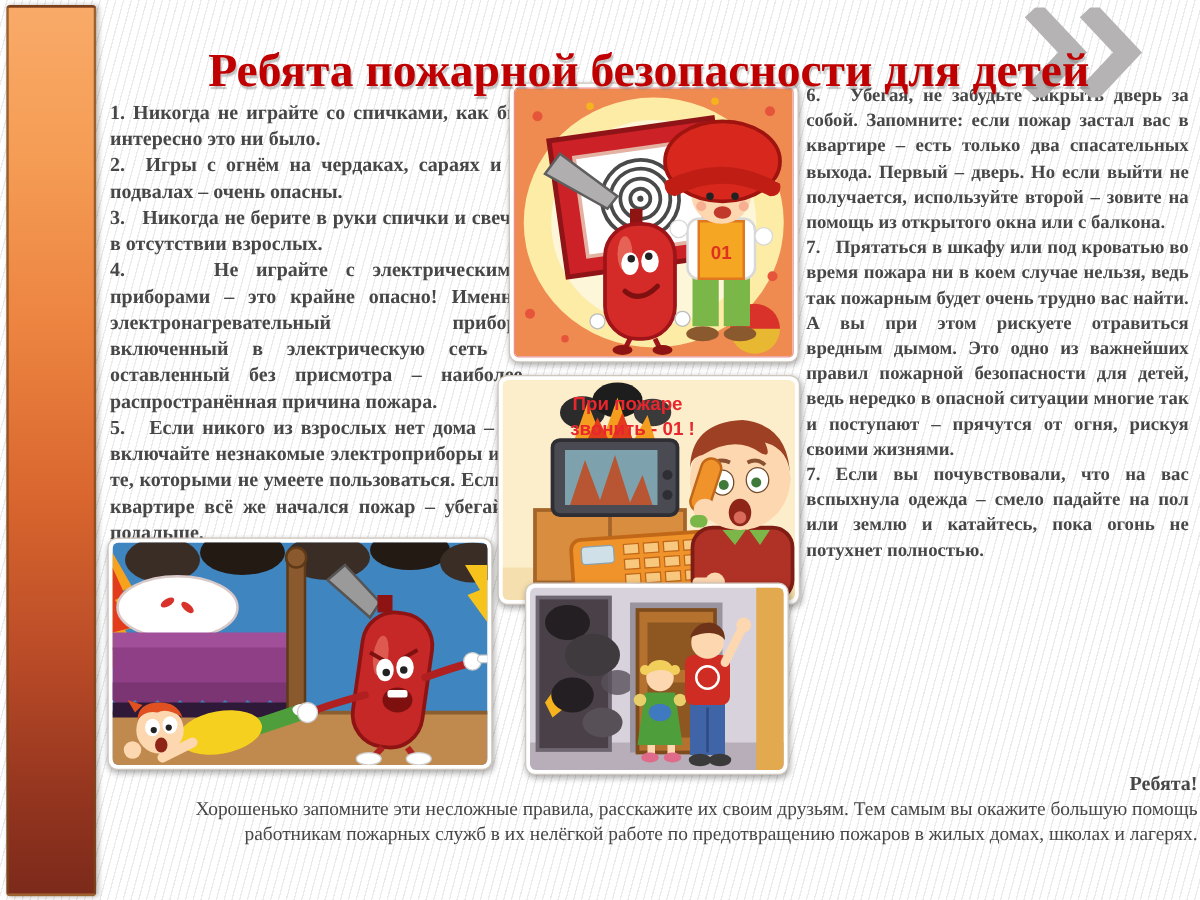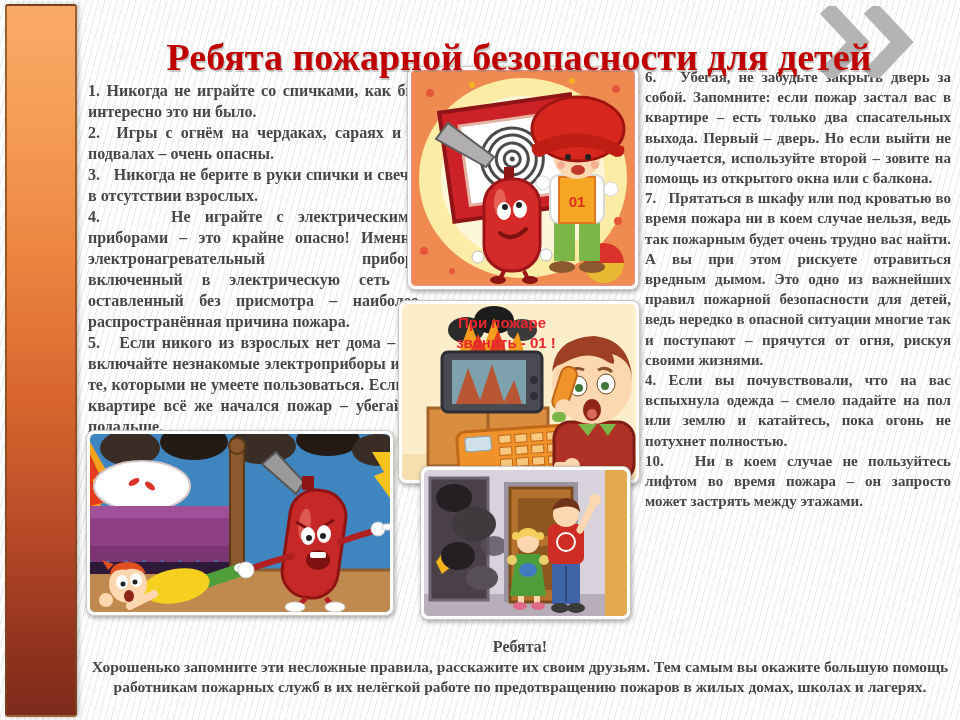--- a/index.html
+++ b/index.html
@@ -30,23 +30,23 @@
   .pic{
     position:absolute;background:#fff;border:1px solid #cfc6bd;border-radius:8px;
     padding:3px;box-shadow:1px 2px 5px rgba(0,0,0,.35);
   }
   .pic svg{display:block;border-radius:5px;}
   .pic-1{left:407px;top:66px;}
   .pic-1 svg{border:1px solid #e89090;border-radius:4px;}
   .pic-2{left:398px;top:288px;margin-top:12px;}
   .pic-3{left:420px;top:466px;}
   .pic-4{left:86px;top:430px;}
-  .footer{position:absolute;left:82px;top:637px;width:876px;text-align:center;color:#474747;}
+  .footer{position:absolute;left:82px;top:618px;width:876px;text-align:right;color:#474747;}
   .footer-heading{margin:0;font-size:16px;font-weight:bold;line-height:20px;}
-  .footer-line{margin:0;font-size:15.5px;font-weight:bold;line-height:19.5px;}
+  .footer-line{margin:0;font-size:15.5px;font-weight:normal;line-height:19.5px;}
   .svg-caption{font-family:"Liberation Sans","DejaVu Sans",sans-serif;font-weight:bold;}
 </style>
 </head>
 <body>
 
 <div class="slide">
 
   <div class="sidebar"></div>
 
   <svg class="chevrons" width="120" height="72" viewBox="0 0 120 72">
@@ -60,22 +60,21 @@
     <p class="rule">1. Никогда не играйте со спичками, как бы интересно это ни было.</p>
     <p class="rule">2.&nbsp;&nbsp;Игры с огнём на чердаках, сараях и в подвалах – очень опасны.</p>
     <p class="rule">3.&nbsp;&nbsp;&nbsp;Никогда не берите в руки спички и свечи в отсутствии взрослых.</p>
     <p class="rule">4.&nbsp;&nbsp;&nbsp;&nbsp;&nbsp;Не играйте с электрическими приборами – это крайне опасно! Именно электронагревательный прибор, включенный в электрическую сеть и оставленный без присмотра – наиболее распространённая причина пожара.</p>
     <p class="rule">5.&nbsp;&nbsp;&nbsp;Если никого из взрослых нет дома – не включайте незнакомые электроприборы или те, которыми не умеете пользоваться. Если в квартире всё же начался пожар – убегайте подальше.</p>
   </div>
 
   <div class="col-right">
     <p class="rule">6.&nbsp;&nbsp;&nbsp;Убегая, не забудьте закрыть дверь за собой. Запомните: если пожар застал вас в квартире – есть только два спасательных выхода. Первый – дверь. Но если выйти не получается, используйте второй – зовите на помощь из открытого окна или с балкона.</p>
     <p class="rule">7.&nbsp;&nbsp;&nbsp;Прятаться в шкафу или под кроватью во время пожара ни в коем случае нельзя, ведь так пожарным будет очень трудно вас найти. А вы при этом рискуете отравиться вредным дымом. Это одно из важнейших правил пожарной безопасности для детей, ведь нередко в опасной ситуации многие так и поступают – прячутся от огня, рискуя своими жизнями.</p>
-    <p class="rule">4. Если вы почувствовали, что на вас вспыхнула одежда – смело падайте на пол или землю и катайтесь, пока огонь не потухнет полностью.</p>
-    <p class="rule">10.&nbsp;&nbsp;&nbsp;Ни в коем случае не пользуйтесь лифтом во время пожара – он запросто может застрять между этажами.</p>
+    <p class="rule">7. Если вы почувствовали, что на вас вспыхнула одежда – смело падайте на пол или землю и катайтесь, пока огонь не потухнет полностью.</p>
   </div>
 
   <div class="pic pic-1">
     <svg width="222" height="214" viewBox="0 0 222 214">
       <rect width="222" height="214" fill="#ef8a50"></rect>
       <ellipse cx="111" cy="107" rx="104" ry="100" fill="#fdeca6"></ellipse>
       <ellipse cx="111" cy="107" rx="82" ry="82" fill="#fdf6d8"></ellipse>
       <g fill="#e6543a">
         <circle cx="18" cy="22" r="4"></circle>
           <circle cx="204" cy="18" r="4"></circle>

